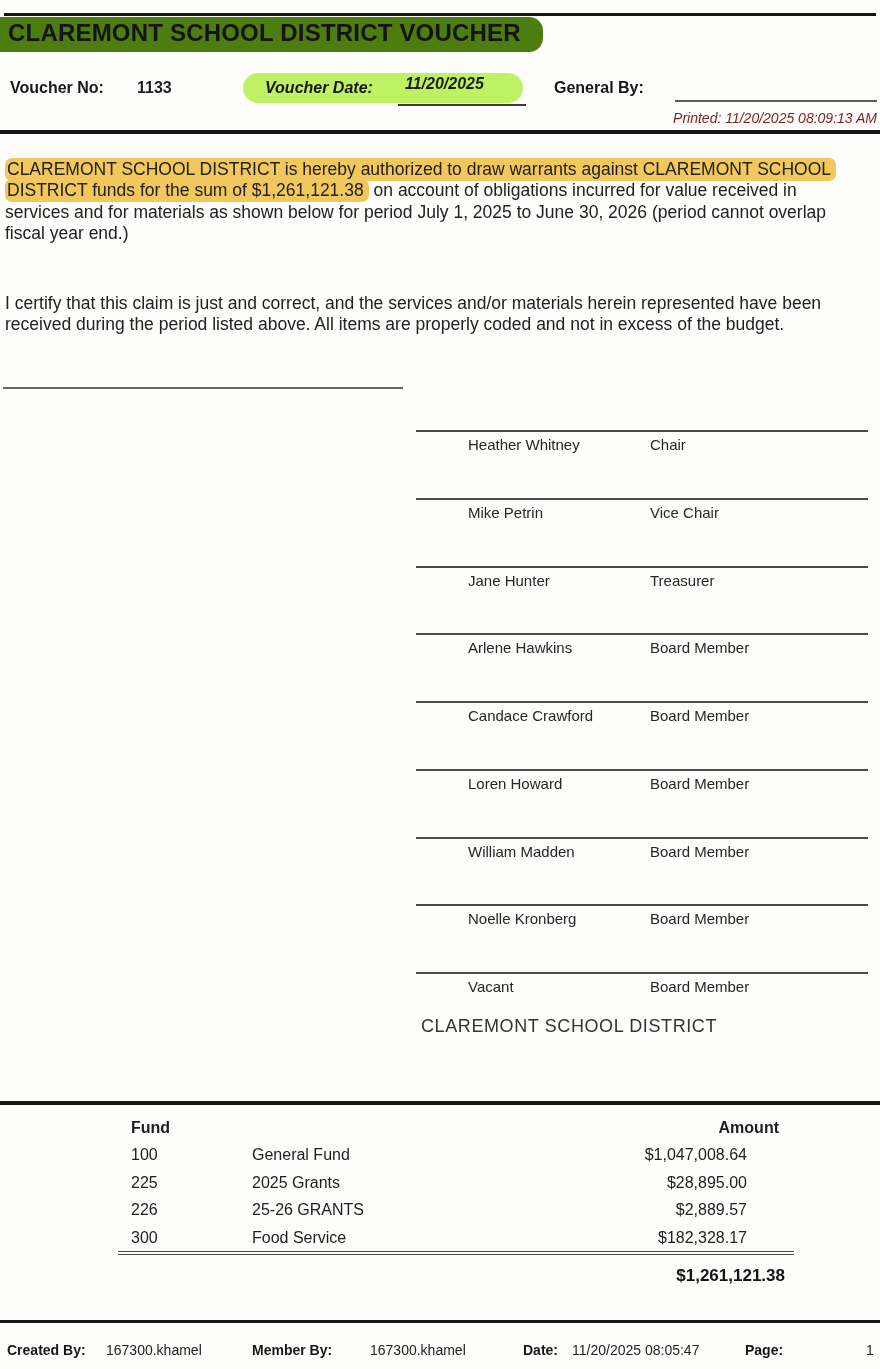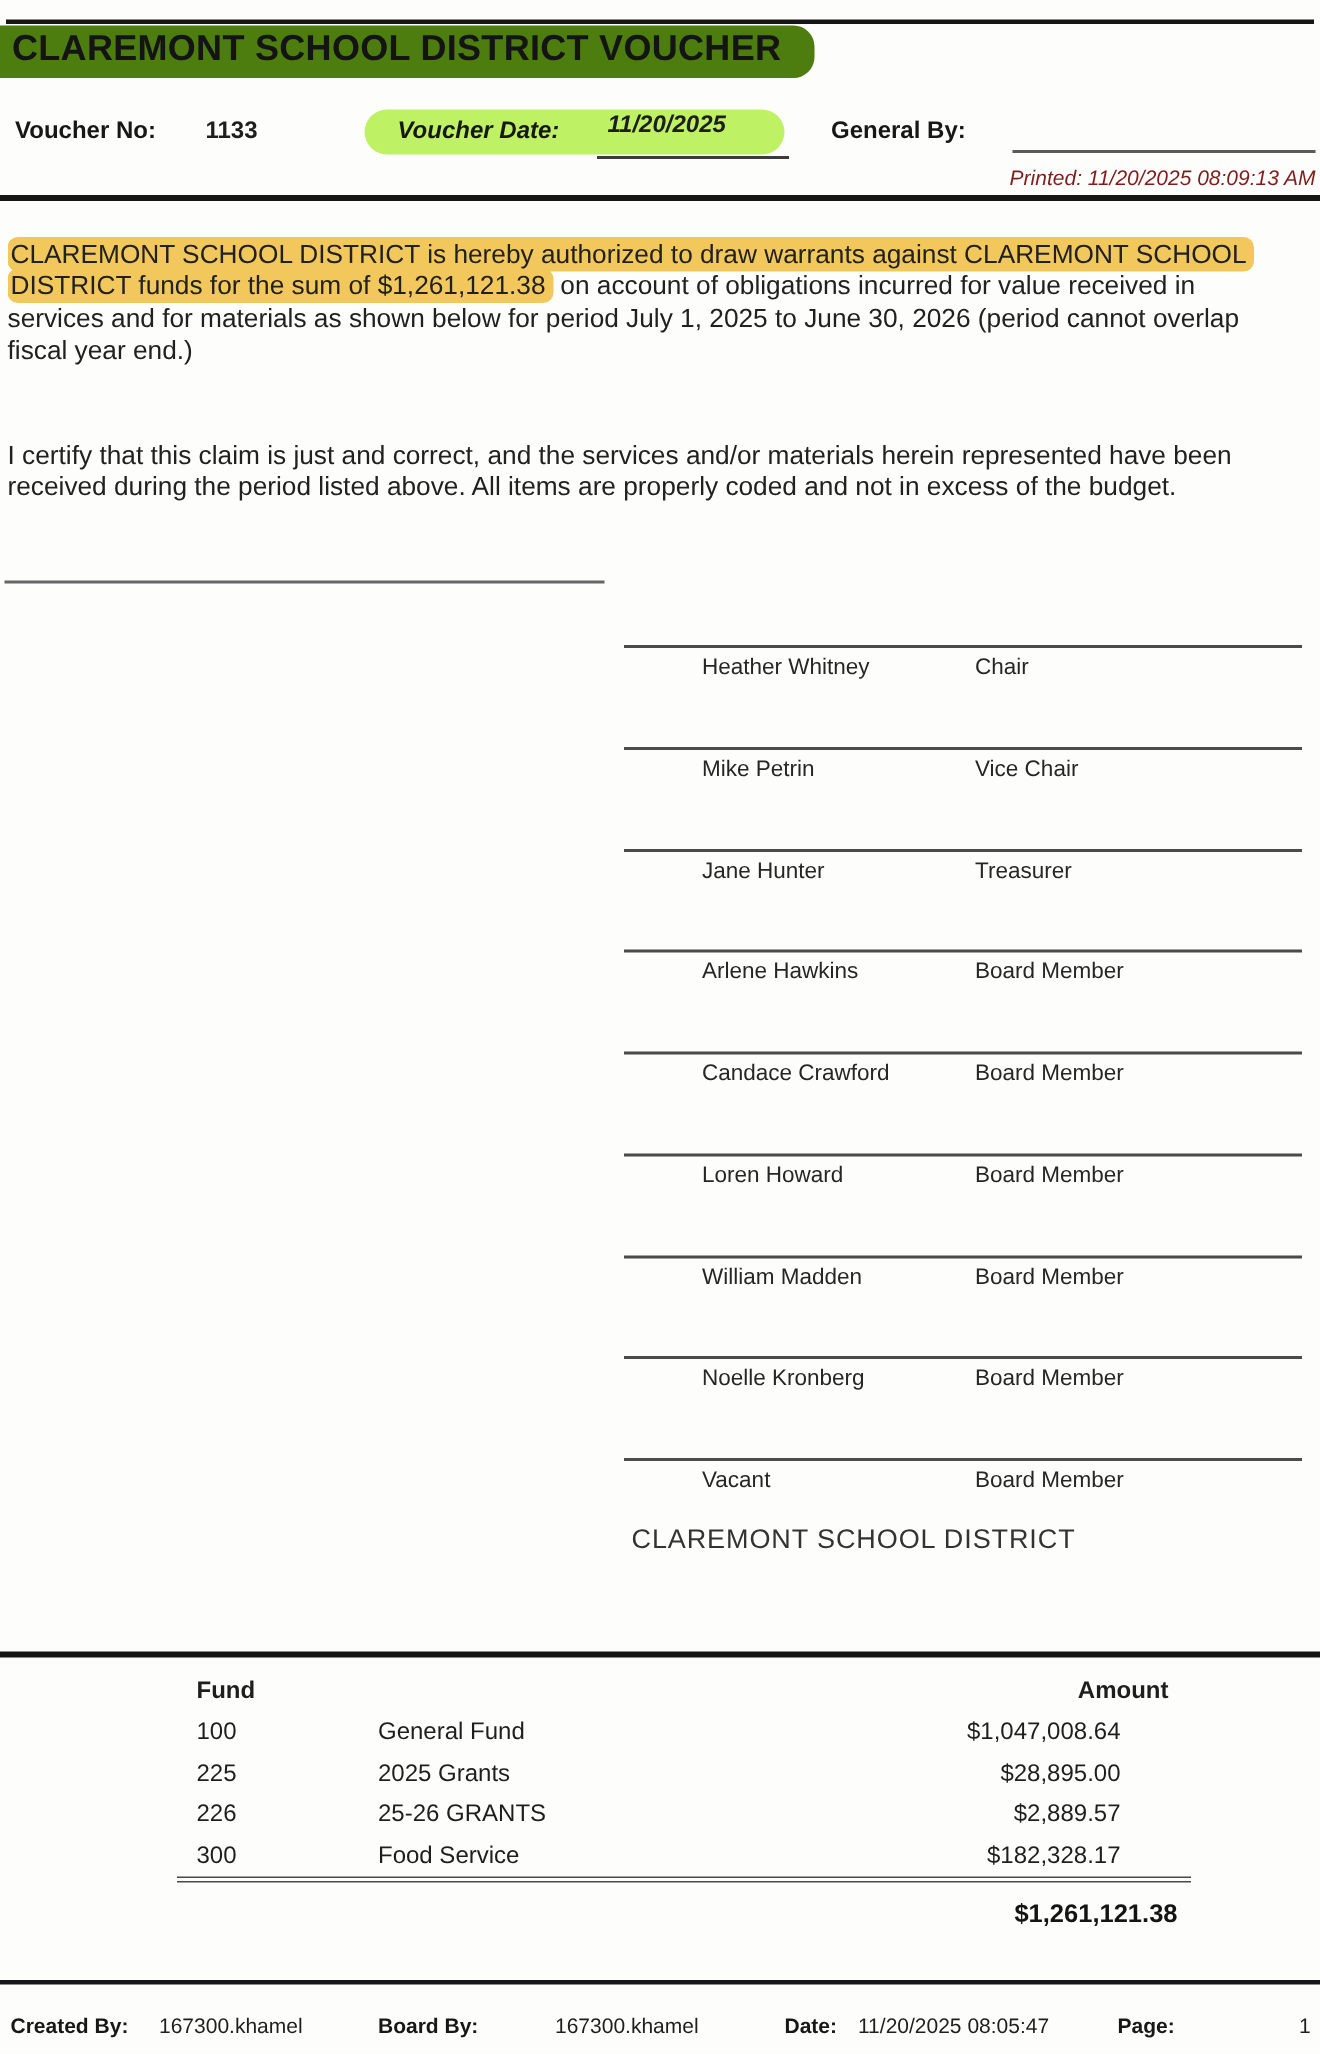--- a/index.html
+++ b/index.html
@@ -187,21 +187,21 @@
     </div>
 
   <div class="sum-rule"></div>
   <div class="total">$1,261,121.38</div>
 
   <div class="rule bottom-rule"></div>
 
   <div class="footer">
     <span class="created-label lbl">Created By:</span>
     <span class="created-value">167300.khamel</span>
-    <span class="posted-label lbl">Board By:</span>
+    <span class="posted-label lbl">Member By:</span>
     <span class="posted-value">167300.khamel</span>
     <span class="date-label lbl">Date:</span>
     <span class="date-value">11/20/2025 08:05:47</span>
     <span class="page-label lbl">Page:</span>
     <span class="page-value">1</span>
   </div>
 
 </div>
 
 </body></html>

